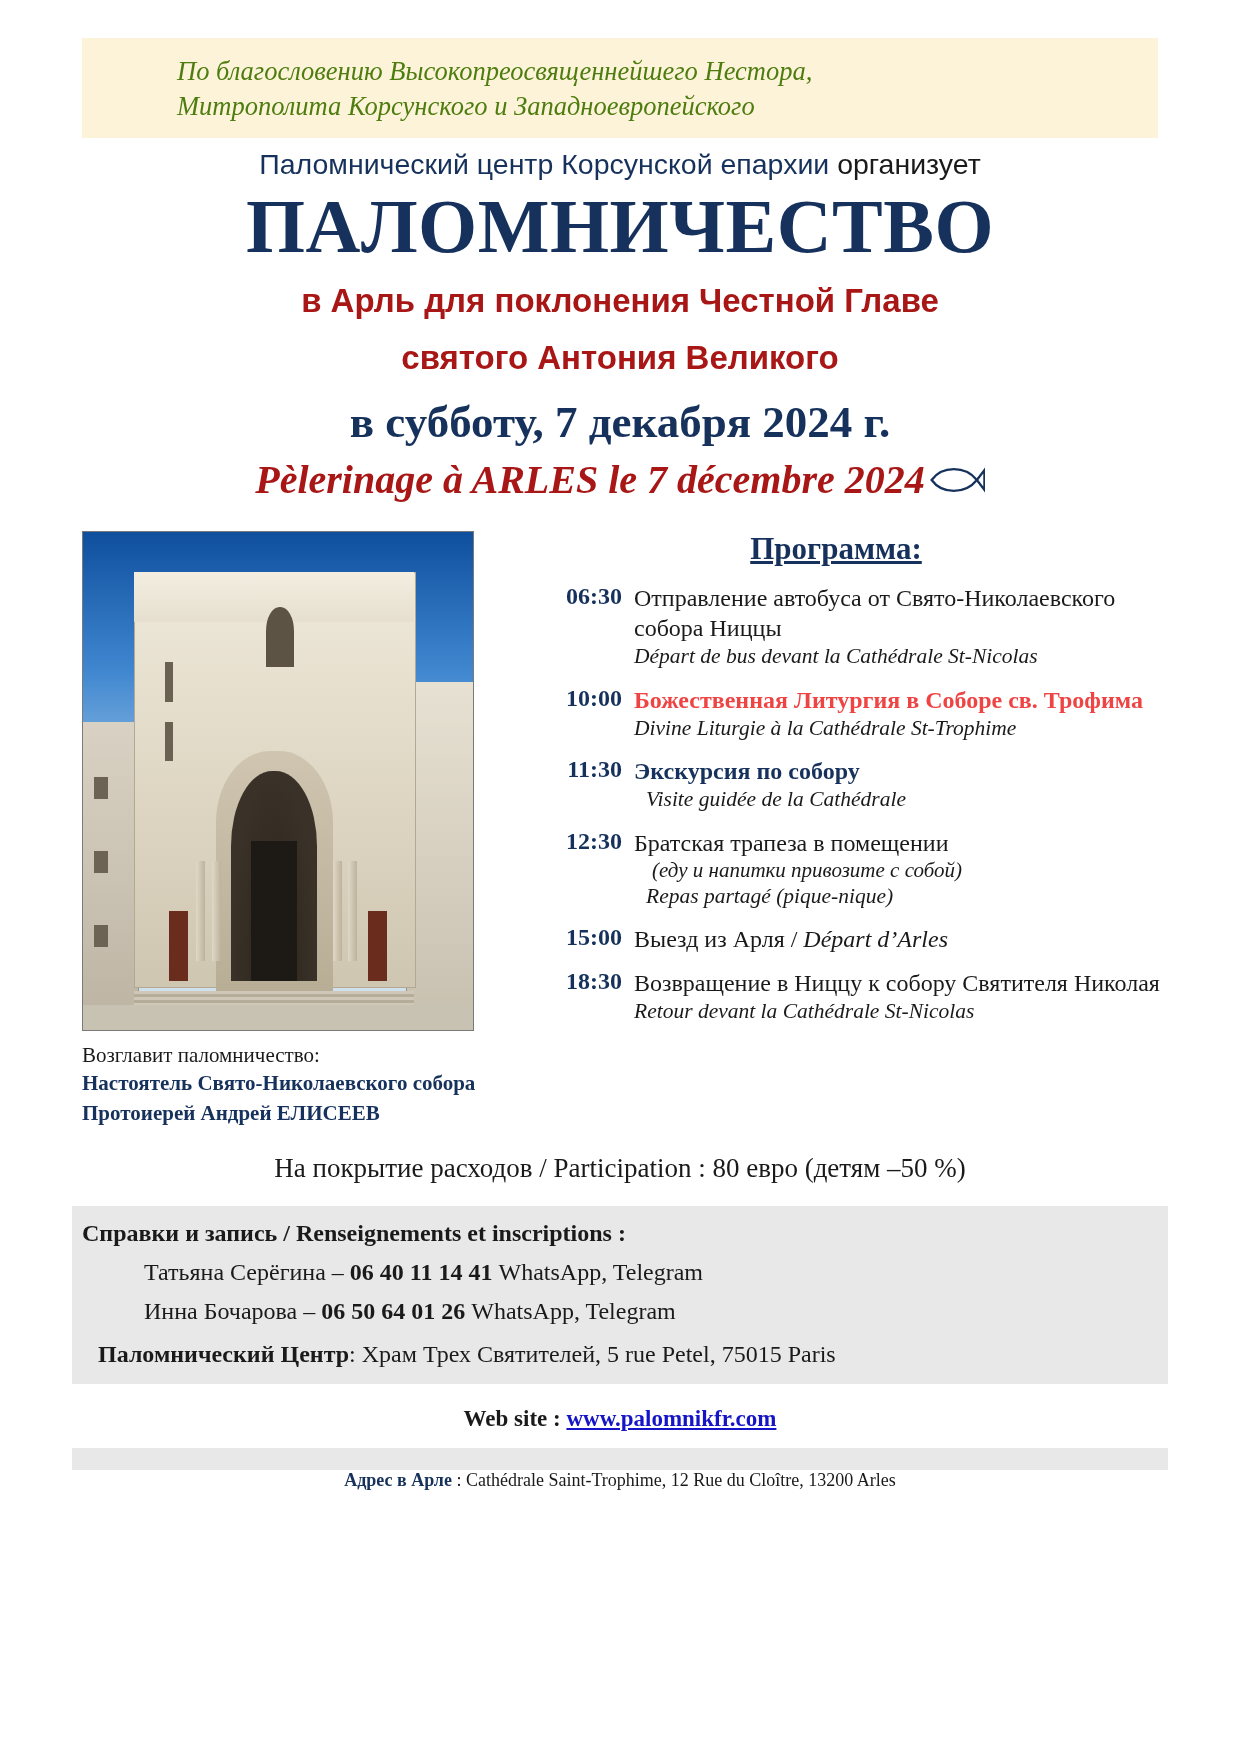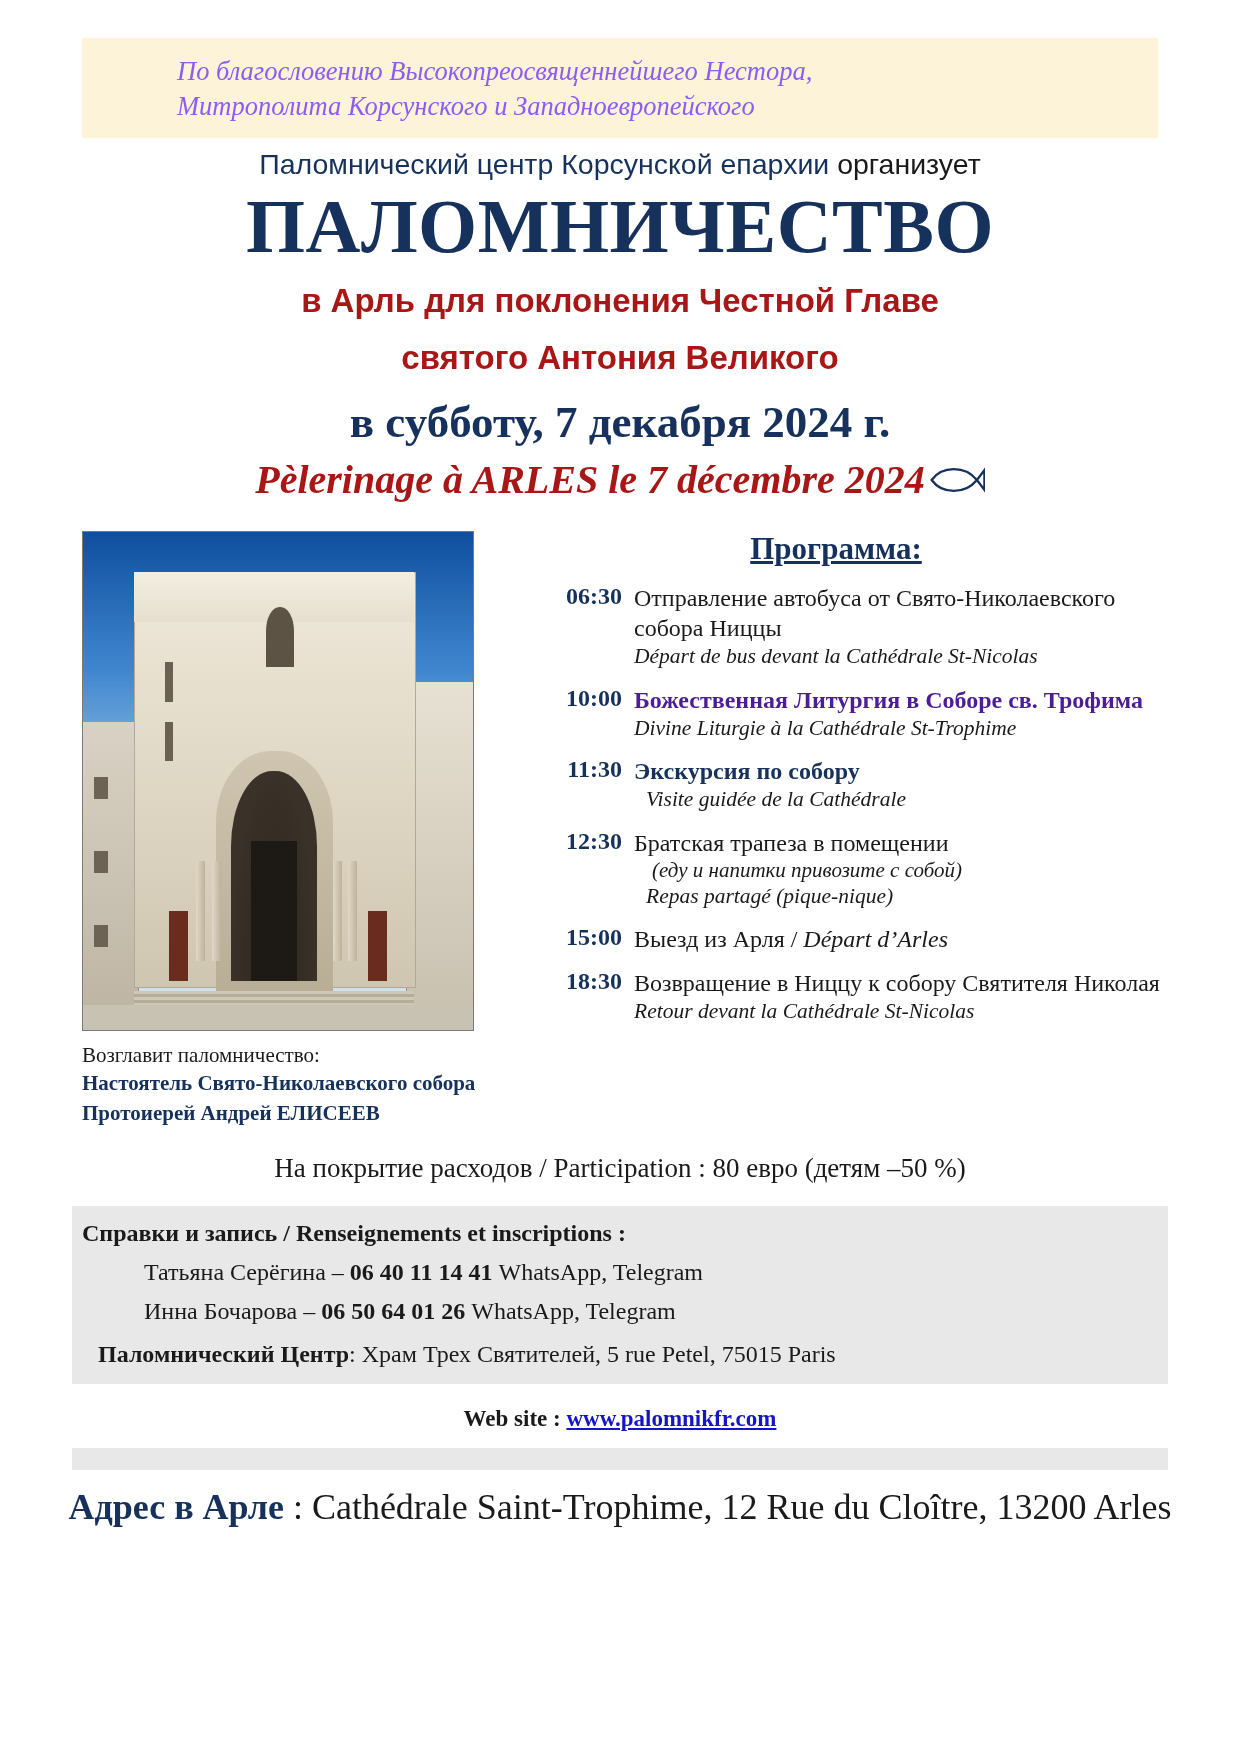--- a/index.html
+++ b/index.html
@@ -28,21 +28,21 @@
     background: #fdf3d8;
     margin: 38px 82px 0 82px;
     padding: 16px 40px 14px 95px;
     box-sizing: border-box;
   }
   .blessing div {
     font-family: "Liberation Serif", serif;
     font-style: italic;
     font-size: 26.5px;
     line-height: 1.33;
-    color: #8b5cf6;
+    color: #4d7c0f;
     white-space: nowrap;
   }
 
   
   .headline-wrap {
     text-align: center;
     margin-top: 10px;
   }
   .line-organizes {
     font-size: 28.5px;
@@ -235,21 +235,21 @@
   .prog-ru {
     font-size: 24px;
     line-height: 1.25;
     color: #1a1a1a;
   }
   .prog-ru.blue-bold {
     color: #16325c;
     font-weight: bold;
   }
   .prog-ru.red-bold {
-    color: #4c1d95;
+    color: #ef4444;
     font-weight: bold;
   }
   .prog-fr {
     font-style: italic;
     font-size: 21.5px;
     line-height: 1.28;
     color: #1a1a1a;
   }
   .prog-note {
     font-style: italic;
@@ -310,22 +310,21 @@
   }
   .thin-band {
     background: #e8e8e8;
     height: 22px;
     margin: 16px 72px 0 72px;
   }
 
   
   .address {
     text-align: center;
-    margin-top: 16px;
-    font-size: 36px;
+    font-size: 18px;
     color: #1a1a1a;
   }
   .address b { color: #16325c; font-weight: bold; }
 </style>
 </head>
 <body>
 
 <div class="page">
 
   <div class="blessing">

